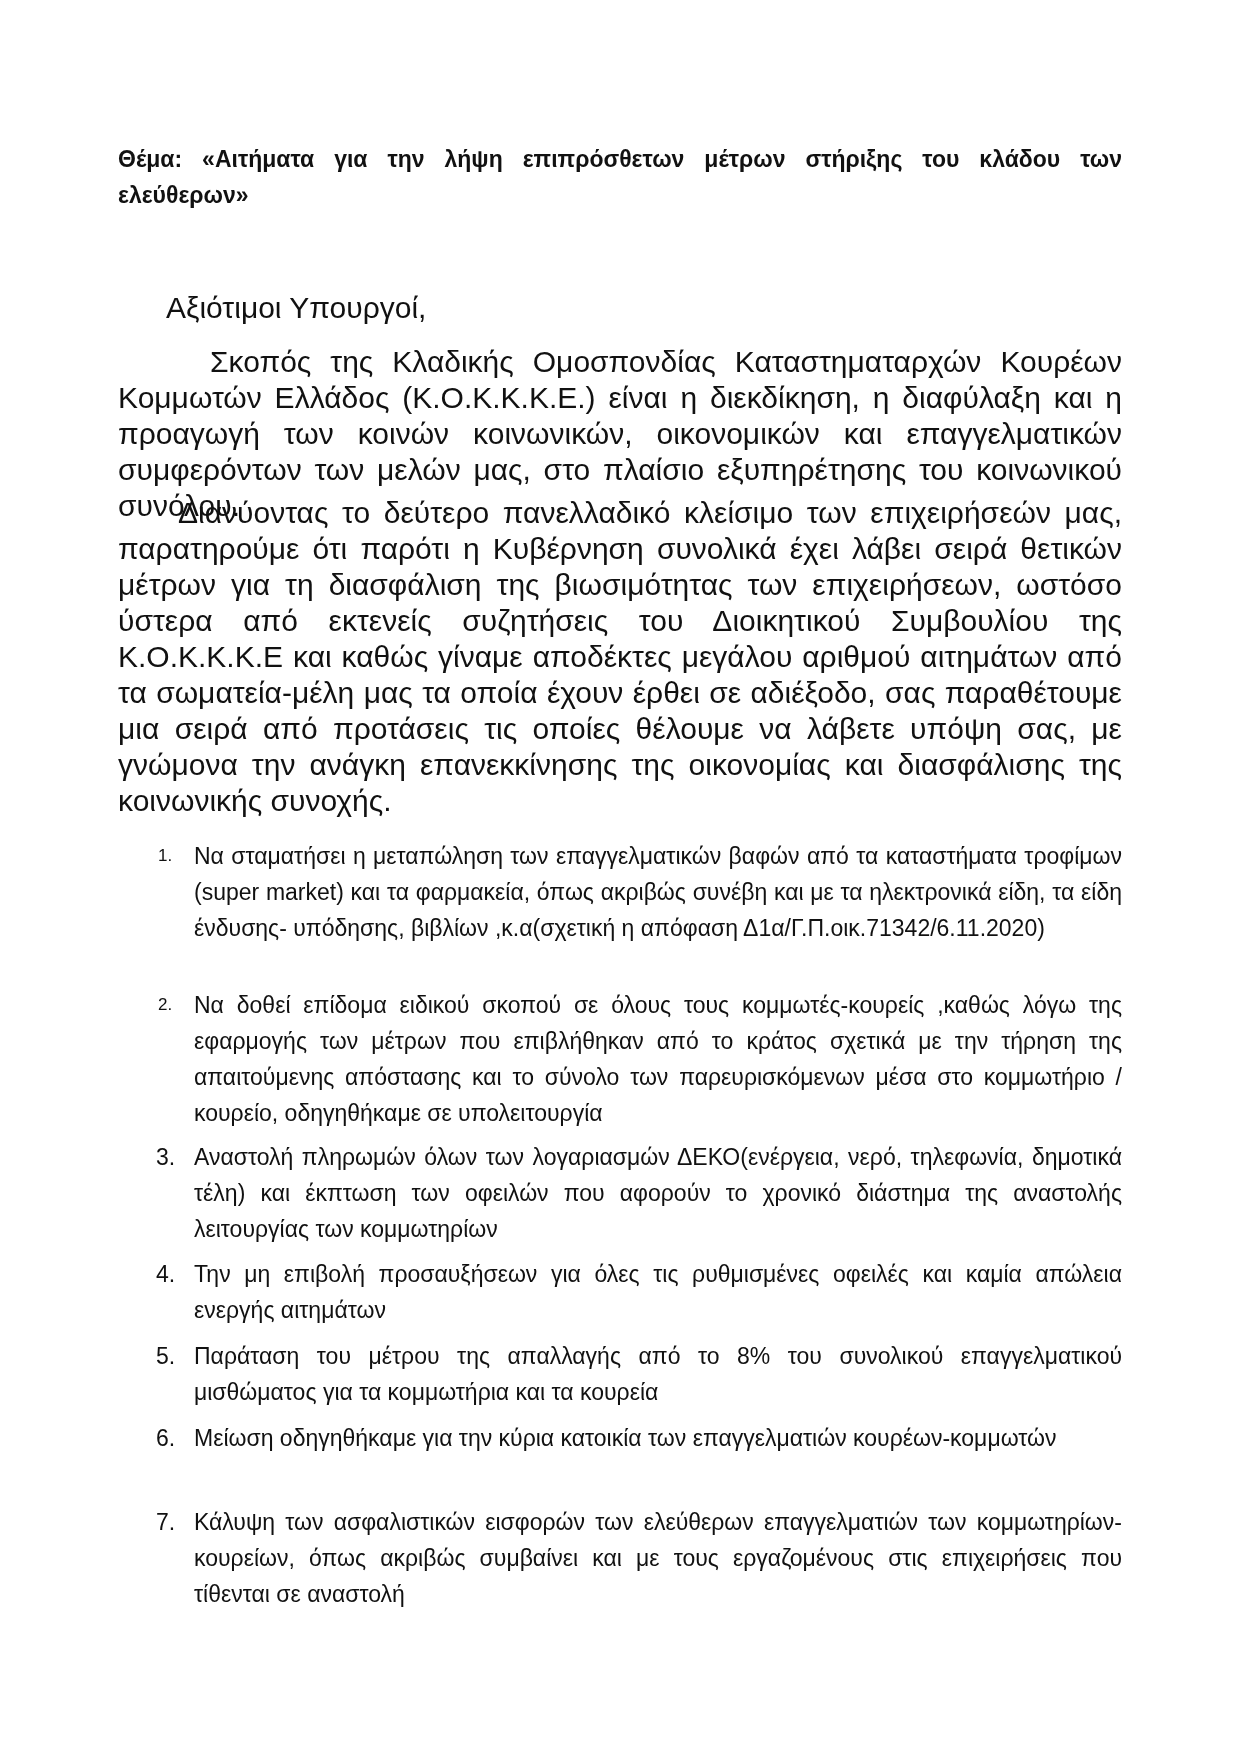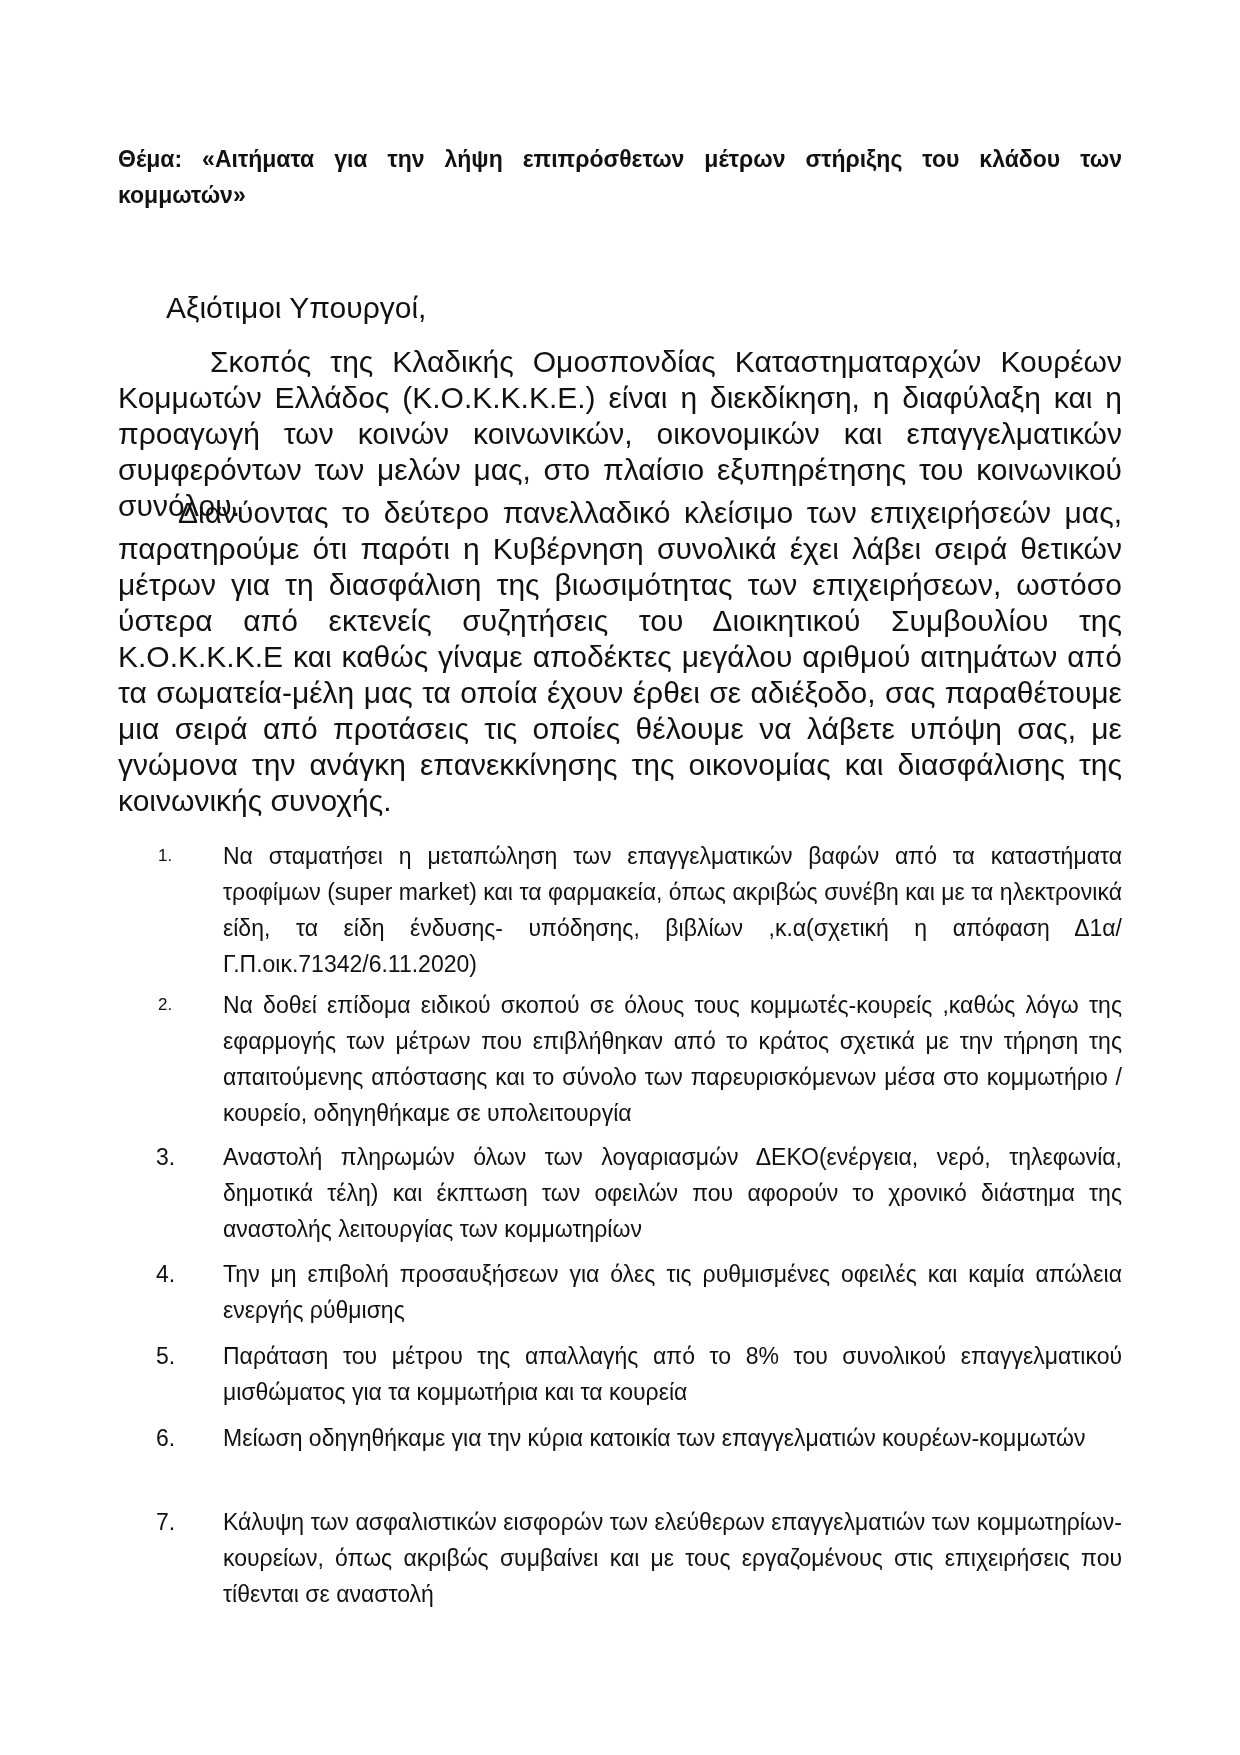--- a/index.html
+++ b/index.html
@@ -76,39 +76,39 @@
       top: 0;
       width: 40px;
     }
     .list-item .num.small {
       font-size: 17px;
       line-height: 36px;
       left: 40px;
     }
     .list-item .text {
       display: block;
-      margin-left: 105px;
+      margin-left: 76px;
       text-align: justify;
     }
     .li1 { top: 838px; }
     .li2 { top: 987px; }
     .li3 { top: 1139px; }
     .li4 { top: 1256px; }
     .li5 { top: 1338px; }
     .li6 { top: 1420px; }
     .li7 { top: 1504px; }
   </style>
 </head>
 <body>
 
 <div class="page">
 
   <div class="subject">
     <span class="line1">Θέμα: «Αιτήματα για την λήψη επιπρόσθετων μέτρων στήριξης του κλάδου των</span>
-    <span class="line2">κομμωτών»</span>
+    <span class="line2">ελεύθερων»</span>
   </div>
 
   <div class="salutation">Αξιότιμοι Υπουργοί,</div>
 
   <p class="para p1" style="margin:0;">Σκοπός της Κλαδικής Ομοσπονδίας Καταστηματαρχών Κουρέων Κομμωτών Ελλάδος (Κ.Ο.Κ.Κ.Κ.Ε.) είναι η διεκδίκηση, η διαφύλαξη και η προαγωγή των κοινών κοινωνικών, οικονομικών και επαγγελματικών συμφερόντων των μελών μας, στο πλαίσιο εξυπηρέτησης του κοινωνικού συνόλου.</p>
 
   <p class="para p2" style="margin:0;">Διανύοντας το δεύτερο πανελλαδικό κλείσιμο των επιχειρήσεών μας, παρατηρούμε ότι παρότι η Κυβέρνηση συνολικά έχει λάβει σειρά θετικών μέτρων για τη διασφάλιση της βιωσιμότητας των επιχειρήσεων, ωστόσο ύστερα από εκτενείς συζητήσεις του Διοικητικού Συμβουλίου της Κ.Ο.Κ.Κ.Κ.Ε και καθώς γίναμε αποδέκτες μεγάλου αριθμού αιτημάτων από τα σωματεία-μέλη μας τα οποία έχουν έρθει σε αδιέξοδο, σας παραθέτουμε μια σειρά από προτάσεις τις οποίες θέλουμε να λάβετε υπόψη σας, με γνώμονα την ανάγκη επανεκκίνησης της οικονομίας και διασφάλισης της κοινωνικής συνοχής.</p>
 
 
   <div class="list-item li1">
@@ -121,21 +121,21 @@
     <span class="text">Να δοθεί επίδομα ειδικού σκοπού σε όλους τους κομμωτές-κουρείς ,καθώς λόγω της εφαρμογής των μέτρων που επιβλήθηκαν από το κράτος σχετικά με την τήρηση της απαιτούμενης απόστασης και το σύνολο των παρευρισκόμενων μέσα στο κομμωτήριο /κουρείο, οδηγηθήκαμε σε υπολειτουργία</span>
   </div>
 
   <div class="list-item li3">
     <span class="num">3.</span>
     <span class="text">Αναστολή πληρωμών όλων των λογαριασμών ΔΕΚΟ(ενέργεια, νερό, τηλεφωνία, δημοτικά τέλη) και έκπτωση των οφειλών που αφορούν το χρονικό διάστημα της αναστολής λειτουργίας των κομμωτηρίων</span>
   </div>
 
   <div class="list-item li4">
     <span class="num">4.</span>
-    <span class="text">Την μη επιβολή προσαυξήσεων για όλες τις ρυθμισμένες οφειλές και καμία απώλεια ενεργής ρύθμισης</span>
+    <span class="text">Την μη επιβολή προσαυξήσεων για όλες τις ρυθμισμένες οφειλές και καμία απώλεια ενεργής αιτημάτων</span>
   </div>
 
   <div class="list-item li5">
     <span class="num">5.</span>
     <span class="text">Παράταση του μέτρου της απαλλαγής από το 8% του συνολικού επαγγελματικού μισθώματος για τα κομμωτήρια και τα κουρεία</span>
   </div>
 
   <div class="list-item li6">
     <span class="num">6.</span>
     <span class="text">Μείωση οδηγηθήκαμε για την κύρια κατοικία των επαγγελματιών κουρέων-κομμωτών</span>

